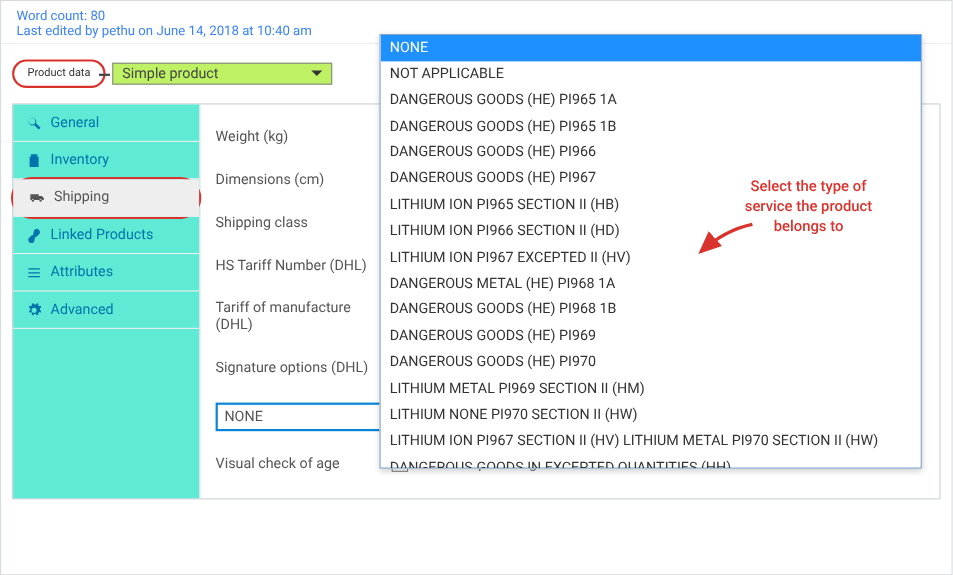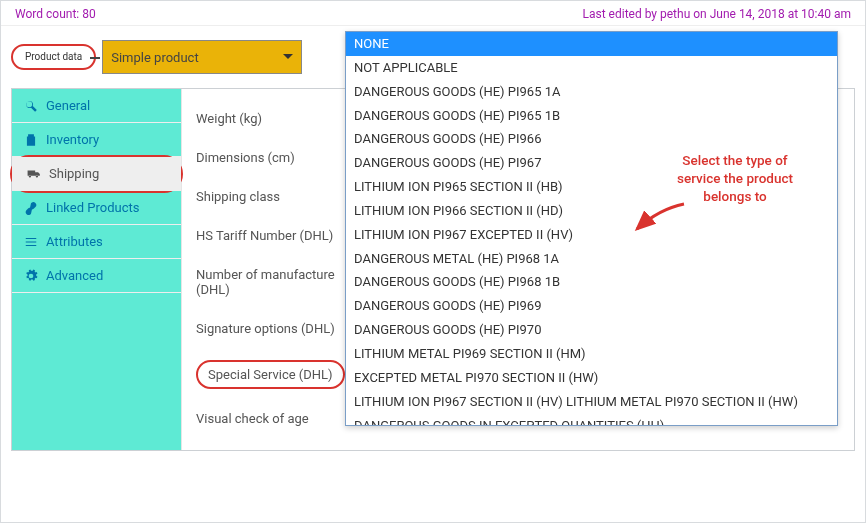--- a/index.html
+++ b/index.html
@@ -9,25 +9,25 @@
     color: #444;
     background: #fff;
     width: 866px;
     height: 523px;
     position: relative;
     overflow: hidden;
     border: 1px solid #d8dbde;
   }
   .topbar {
     display: flex;
-    justify-content: space-between;
     padding: 6px 14px 4px 14px;
     font-size: 12px;
-    color: #a21caf;
+    color: #3b82f6;
     border-bottom: 1px solid #eee;
+    flex-direction: column;
   }
   .content {
     padding: 14px 10px 10px 10px;
   }
   .pd-header {
     display: flex;
     align-items: center;
     gap: 6px;
     margin-bottom: 14px;
   }
@@ -43,26 +43,26 @@
     content:"";
     position:absolute;
     right:-6px; top:50%;
     width:10px; height:2px;
     background:#444;
   }
   .pd-select {
     border: 1px solid #888;
     padding: 4px 26px 4px 8px;
     font-size: 13px;
-    background: #eab308;
+    background: #bef264;
     min-width: 200px;
     position: relative;
     display:flex;
     align-items:center;
-    height:34px;
+    height:20px;
   }
   .pd-select::after{
     content:"";
     position:absolute; right:8px; top:50%;
     transform:translateY(-50%);
     border:5px solid transparent;
     border-top-color:#333;
     margin-top:2px;
   }
   .panel {
@@ -178,21 +178,21 @@
     background:#1e90ff;
     color:#fff;
   }
   
   .dropdown-inner::-webkit-scrollbar{width:16px;background:#f0f0f0;}
   .dropdown-inner::-webkit-scrollbar-thumb{background:#c2c2c2;}
   .dropdown-inner::-webkit-scrollbar-button{height:16px;background:#e4e4e4;}
   
   .callout{
     position:absolute;
-    right:60px; top:150px;
+    right:60px; top:160px;
     width:140px;
     text-align:center;
     color:#d9332e;
     font-size:13.5px;
     line-height:1.35;
     z-index:20;
     font-weight:500;
     text-shadow:0 0 2px #fff,0 0 2px #fff;
   }
   .arrow{
@@ -272,28 +272,27 @@
       <div class="field">
           <span class="field-label">Dimensions (cm)</span>
         </div>
       <div class="field">
           <span class="field-label">Shipping class</span>
         </div>
       <div class="field">
           <span class="field-label">HS Tariff Number (DHL)</span>
         </div>
       <div class="field">
-          <span class="field-label">Number of manufacture (DHL)</span>
+          <span class="field-label">Tariff of manufacture (DHL)</span>
         </div>
       <div class="field">
           <span class="field-label">Signature options (DHL)</span>
         </div>
 
       <div class="field">
-        <span class="field-label ringed">Special Service (DHL)</span>
         <div class="sel-box">
           <span>NONE</span>
         </div>
         <span class="help-icon">?</span>
       </div>
 
       <div class="checkbox-row">
         <span class="field-label">Visual check of age</span>
         <span class="chk"></span>
         <span class="chk-label">Order recipient's age must be over 18</span>
@@ -311,21 +310,21 @@
       <div class="dd-opt">DANGEROUS GOODS (HE) PI966</div>
       <div class="dd-opt">DANGEROUS GOODS (HE) PI967</div>
       <div class="dd-opt">LITHIUM ION PI965 SECTION II (HB)</div>
       <div class="dd-opt">LITHIUM ION PI966 SECTION II (HD)</div>
       <div class="dd-opt">LITHIUM ION PI967 EXCEPTED II (HV)</div>
       <div class="dd-opt">DANGEROUS METAL (HE) PI968 1A</div>
       <div class="dd-opt">DANGEROUS GOODS (HE) PI968 1B</div>
       <div class="dd-opt">DANGEROUS GOODS (HE) PI969</div>
       <div class="dd-opt">DANGEROUS GOODS (HE) PI970</div>
       <div class="dd-opt">LITHIUM METAL PI969 SECTION II (HM)</div>
-      <div class="dd-opt">EXCEPTED METAL PI970 SECTION II (HW)</div>
+      <div class="dd-opt">LITHIUM NONE PI970 SECTION II (HW)</div>
       <div class="dd-opt">LITHIUM ION PI967 SECTION II (HV) LITHIUM METAL PI970 SECTION II (HW)</div>
       <div class="dd-opt">DANGEROUS GOODS IN EXCEPTED QUANTITIES (HH)</div>
     </div>
 </div>
 
 <svg class="arrow" width="60" height="40">
   <defs>
       <marker id="ah" markerWidth="8" markerHeight="8" refX="6" refY="3" orient="auto">
         <path d="M0,0 L7,3 L0,6 z" fill="#d9332e"></path>
       </marker>

